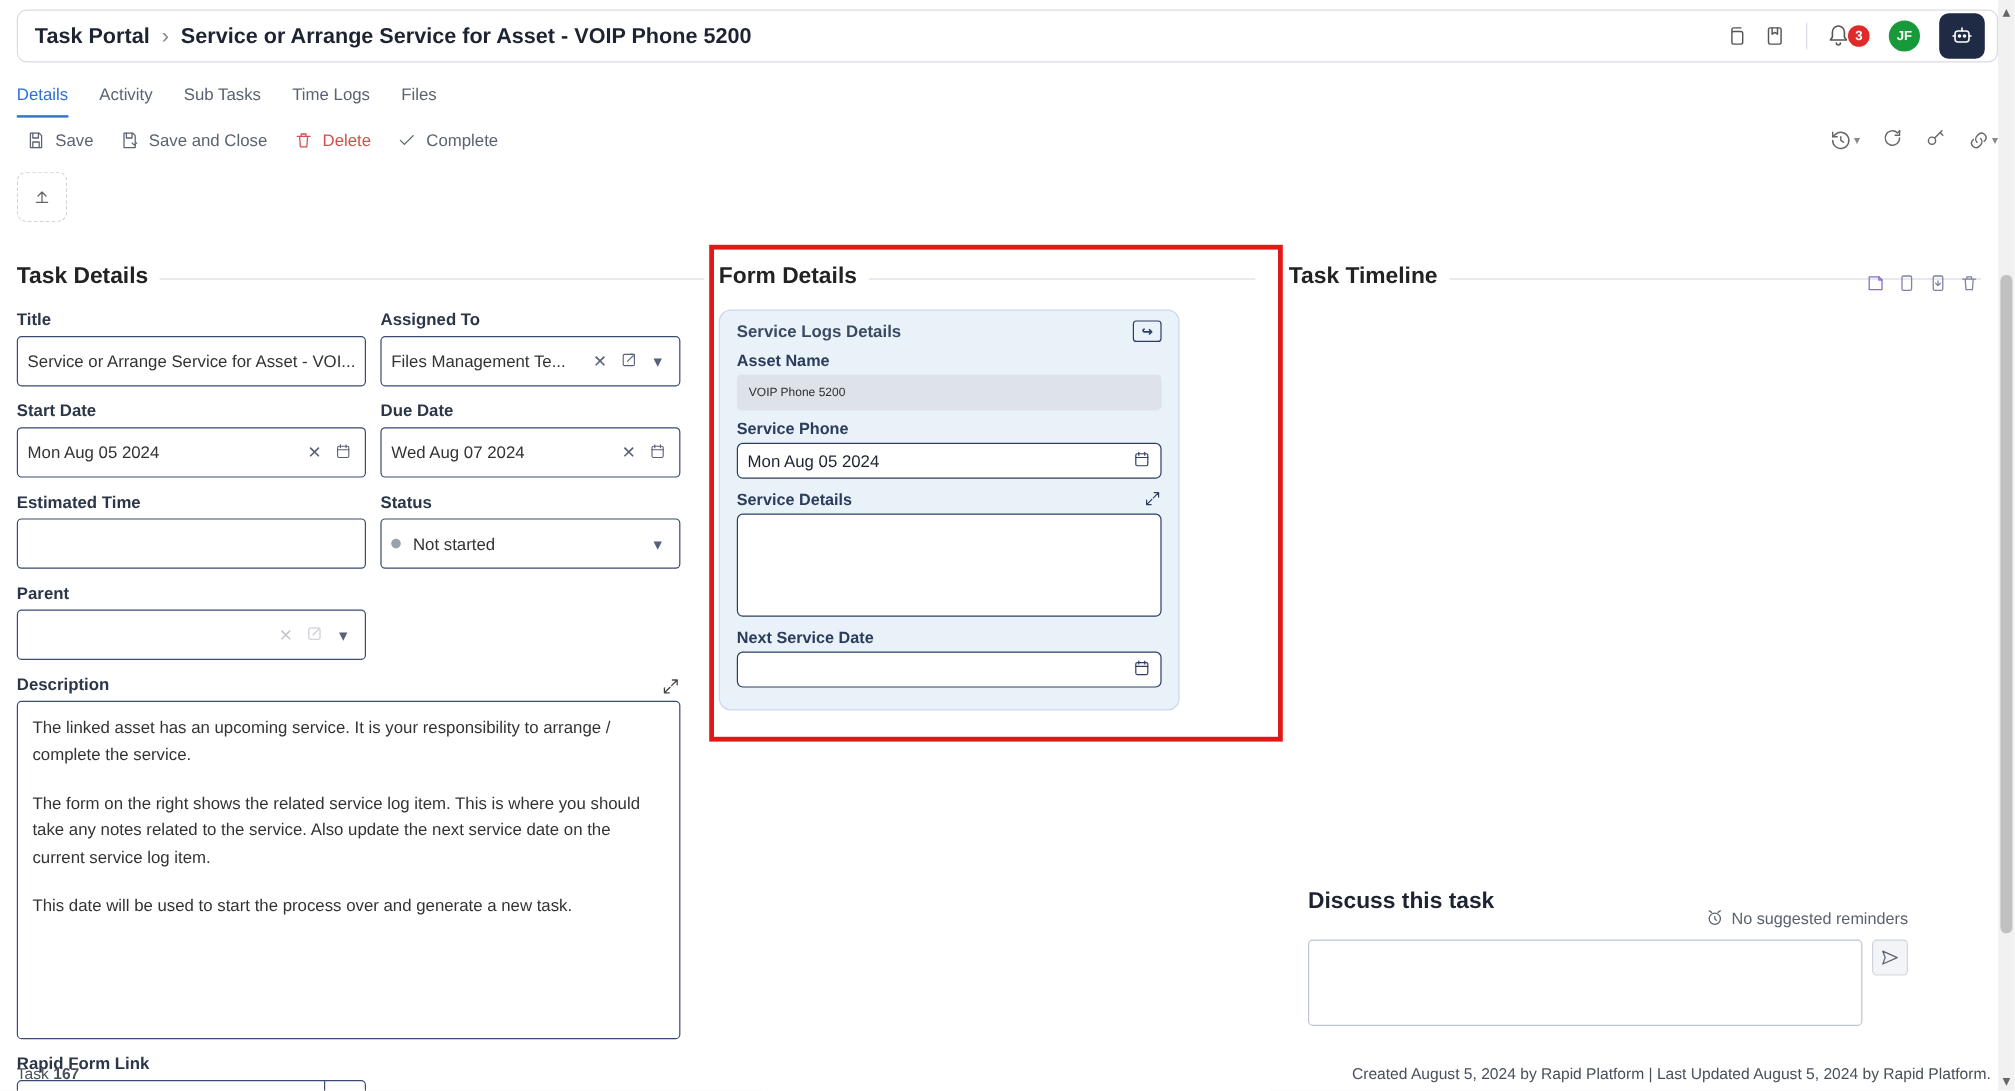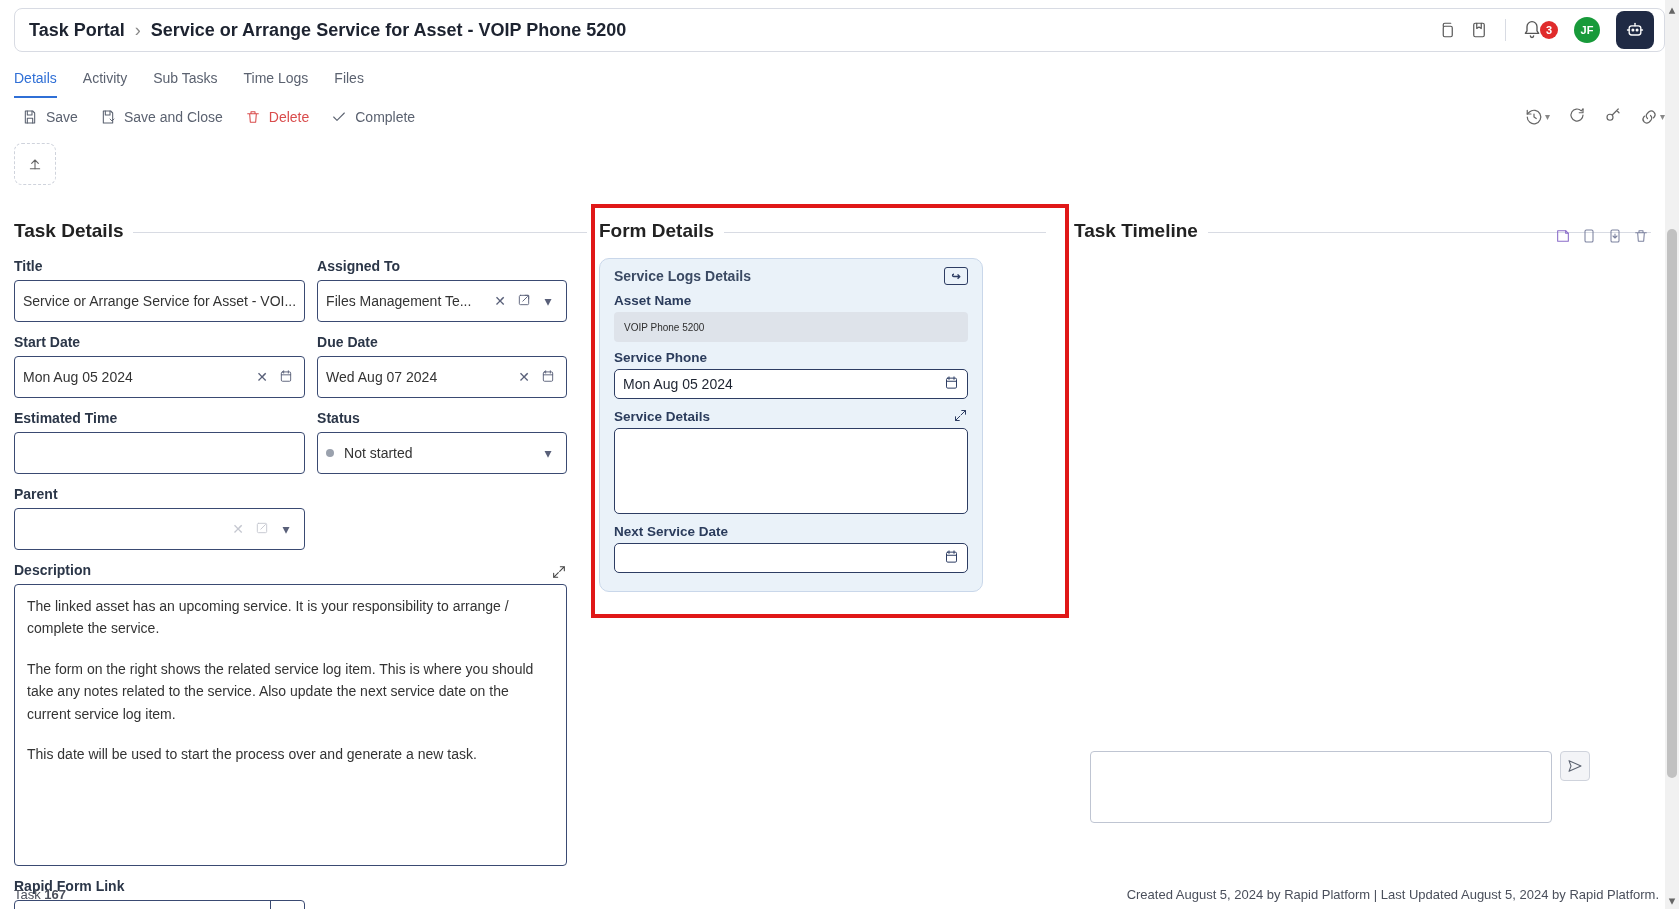--- a/index.html
+++ b/index.html
@@ -426,20 +426,30 @@
         <span class="tl-ic">
           <svg width="16" height="16" viewBox="0 0 24 24">
               <path d="M4 7h16M9 7V4h6v3M7 7l1 13h8l1-13"></path>
             </svg>
         </span>
       </div>
     </div>
   </div>
 
   <div class="discuss">
+    <div class="discuss-hd">
+      <h3>Discuss this task</h3>
+      <div class="reminders">
+        <svg width="16" height="16" viewBox="0 0 24 24">
+            <circle cx="12" cy="13" r="7"></circle>
+            <path d="M12 10v3l2 2M5 3l3 2M19 3l-3 2"></path>
+          </svg>
+        <span>No suggested reminders</span>
+      </div>
+    </div>
     <div class="discuss-box">
       <div class="ta"></div>
       <div class="send">
         <svg width="16" height="16" viewBox="0 0 24 24">
             <path d="M3 20l18-8L3 4l3 8z"></path>
           </svg>
       </div>
     </div>
   </div>
 

